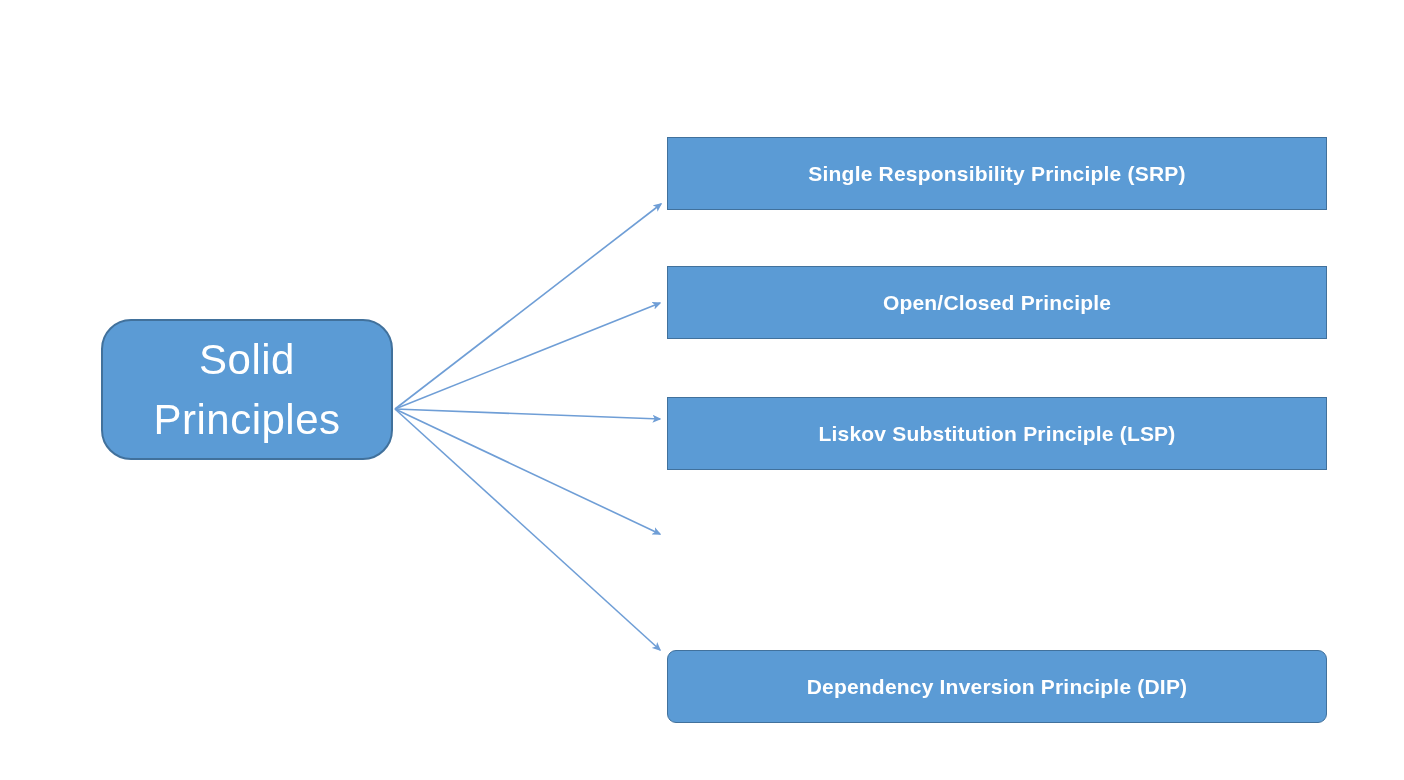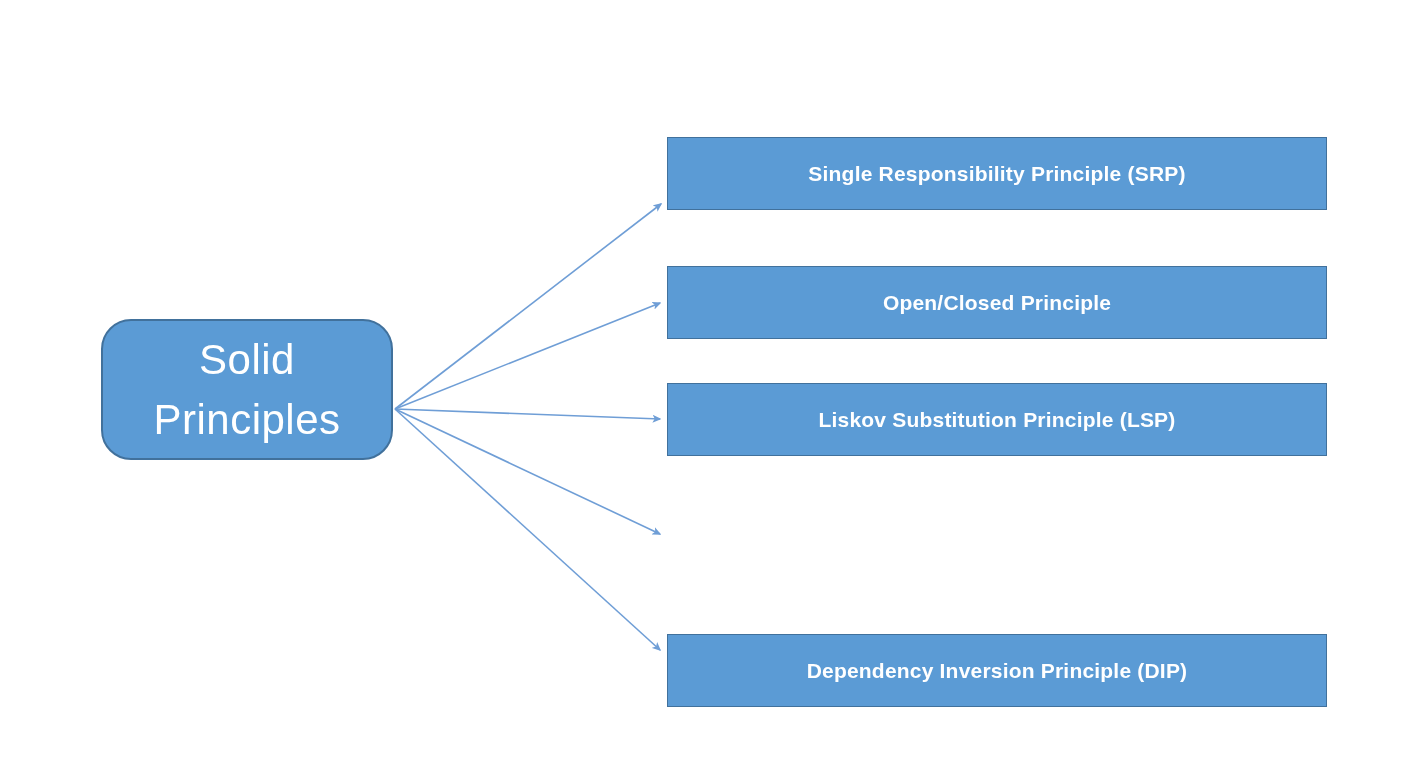--- a/index.html
+++ b/index.html
@@ -49,23 +49,23 @@
     align-items: center;
     justify-content: center;
     text-align: center;
     color: var(--text-color);
     font-size: 21px;
     font-weight: bold;
     letter-spacing: 0.2px;
   }
   .box-0 { top: 137px; }
   .box-1 { top: 266px; }
-  .box-2 { top: 383px; }
+  .box-2 { top: 397px; }
   .box-3 { top: 498px; }
-  .box-4 { top: 634px; }
+  .box-4 { top: 650px; border-radius: 9px; }
   .connector-layer {
     position: absolute;
     left: 0; top: 0;
     width: 1404px; height: 780px;
     pointer-events: none;
   }
 </style>
 </head>
 <body>
 

